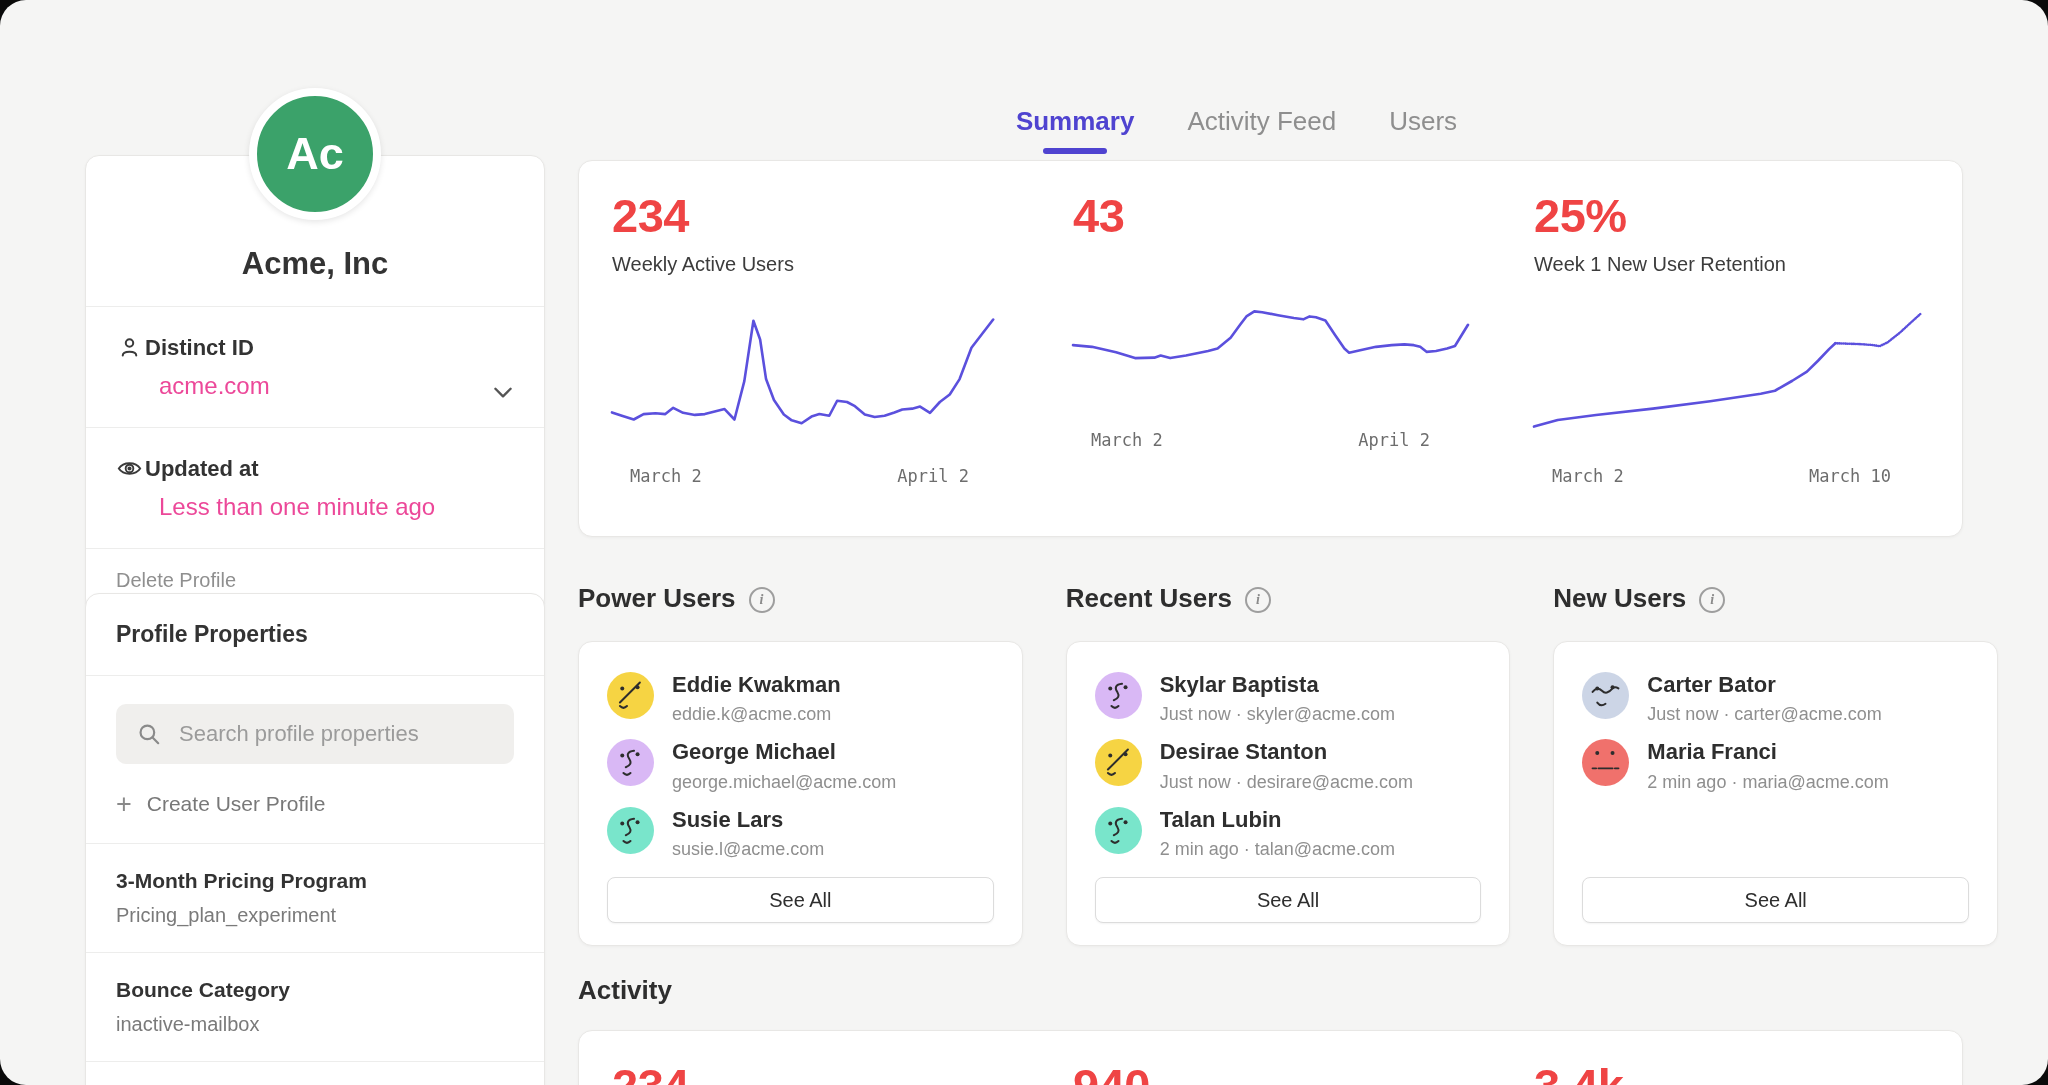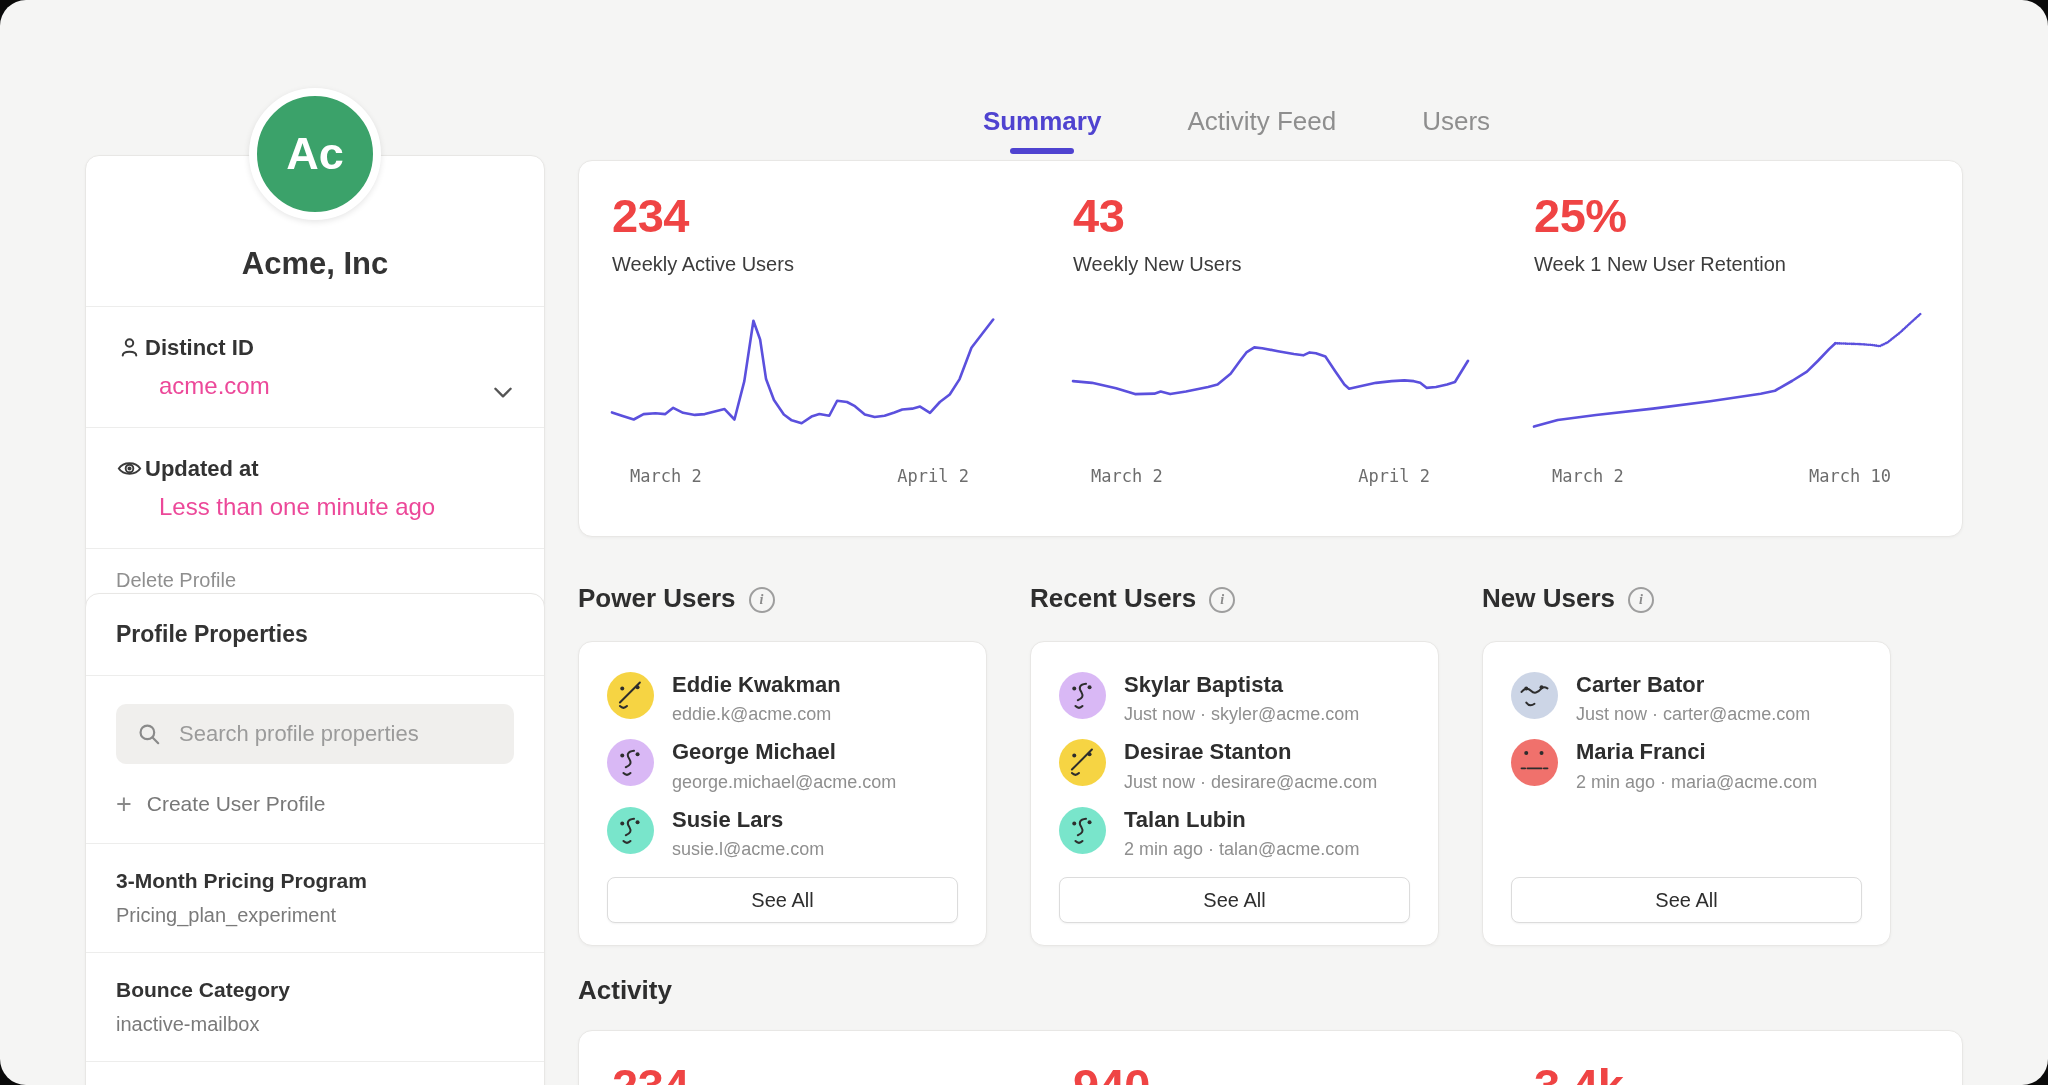--- a/index.html
+++ b/index.html
@@ -31,40 +31,40 @@
   .search-input{border:none;outline:none;background:transparent;flex:1;font-size:22px;color:#555;
                 font-family:"Liberation Sans",sans-serif;}
   .search-input::placeholder{color:#9b9b9b;}
   .create-row{margin:28px 30px 27px;display:flex;align-items:center;gap:15px;color:#787878;font-size:21px;cursor:pointer;}
   .plus-glyph{font-size:27px;line-height:20px;color:#8a8a8a;}
   .prop-row{border-top:1px solid #ededec;padding:25px 30px;}
   .prop-label{font-size:21px;font-weight:700;color:#333;}
   .prop-value{margin-top:11px;font-size:20px;color:#7a7a7a;}
 
   
-  #tabs{position:absolute;left:578px;top:106px;width:1385px;display:flex;justify-content:center;gap:86px;transform:translateX(-34px);}
+  #tabs{position:absolute;left:578px;top:106px;width:1385px;display:flex;justify-content:center;gap:53px;transform:translateX(-34px);}
   .tab{font-size:26px;color:#8e8e8e;text-align:center;cursor:pointer;}
   .tab.active{color:#4f43d0;font-weight:700;}
   .tab-underline{width:64px;height:6px;border-radius:3px;background:#4f43d0;margin:11px auto 0;}
 
   
   #summary-card{position:absolute;left:578px;top:160px;width:1385px;height:377px;display:flex;padding:30px 0;}
   .stat-col{flex:1;padding:0 33px;display:flex;flex-direction:column;min-width:0;}
   .stat-value{font-size:47px;font-weight:700;color:#ef4444;letter-spacing:-0.5px;line-height:1.05;}
   .stat-label{margin-top:13px;font-size:20px;color:#3c3c3c;}
   .spark{margin-top:26px;height:150px;}
   .spark svg{width:100%;height:100%;display:block;overflow:visible;}
   .spark polyline{fill:none;stroke:#5b50dd;stroke-width:2.6;vector-effect:non-scaling-stroke;
                   stroke-linejoin:round;stroke-linecap:round;}
   .spark polyline.dotted{stroke-dasharray:0.05 2;}
   .axis{display:flex;justify-content:space-between;margin-top:14px;padding:0 38px 0 18px;
         font-family:"DejaVu Sans Mono",monospace;font-size:17px;color:#6d6d6d;}
 
   
-  #sections{position:absolute;left:578px;top:583px;width:1313px;display:flex;gap:43px;}
+  #sections{position:absolute;left:578px;top:583px;width:1420px;display:flex;gap:43px;}
   .section{flex:1;min-width:0;}
   .section-head{display:flex;align-items:center;gap:13px;font-size:26px;font-weight:700;color:#2e2e2e;}
   .info-icon{width:22px;height:22px;border:2px solid #9e9e9e;border-radius:50%;display:inline-flex;align-items:center;
              justify-content:center;font-size:14px;color:#8a8a8a;font-style:italic;
              font-family:"Liberation Serif",serif;flex:none;margin-top:2px;}
   .user-card{margin-top:27px;height:305px;padding:30px 28px 22px;display:flex;flex-direction:column;}
   .user-row{display:flex;gap:18px;margin-bottom:14px;align-items:flex-start;}
   .face{width:47px;height:47px;flex:none;}
   .face .stroke{fill:none;stroke:#2d2d2d;stroke-width:1.7;stroke-linecap:round;}
   .user-name{font-size:22px;font-weight:700;color:#2e2e2e;line-height:1.2;}
@@ -171,21 +171,20 @@
         </svg>
       </div>
       <div class="axis">
         <span>March 2</span>
         <span>April 2</span>
       </div>
     </div>
 
     <div class="stat-col">
       <div class="stat-value">43</div>
-      <div class="stat-label">Weekly New Users</div>
       <div class="spark">
         <svg viewBox="0 0 100 36" preserveAspectRatio="none">
           <polyline points="0,19 4.8,19.4 10.9,20.7 15.7,22.1 20.6,22 22.2,21.5 24.6,22.1 28.6,21.5 34.2,20.4 36.6,19.8 39.9,17.2 42.3,14.1 43.9,12.1 45.9,10.9 47.9,11.1 51.9,11.8 55.9,12.5 58.3,12.8 59.9,12.1 61.5,12.3 63.9,13.1 66.3,16.5 68.7,19.8 69.9,20.8 72.7,20.2 76.7,19.4 80.7,19 83.9,18.8 86.3,19 87.9,19.4 89.5,20.6 91.9,20.4 94.7,19.8 96.7,19.2 100,14.1"></polyline>
         </svg>
       </div>
       <div class="axis">
         <span>March 2</span>
         <span>April 2</span>
       </div>
     </div>

